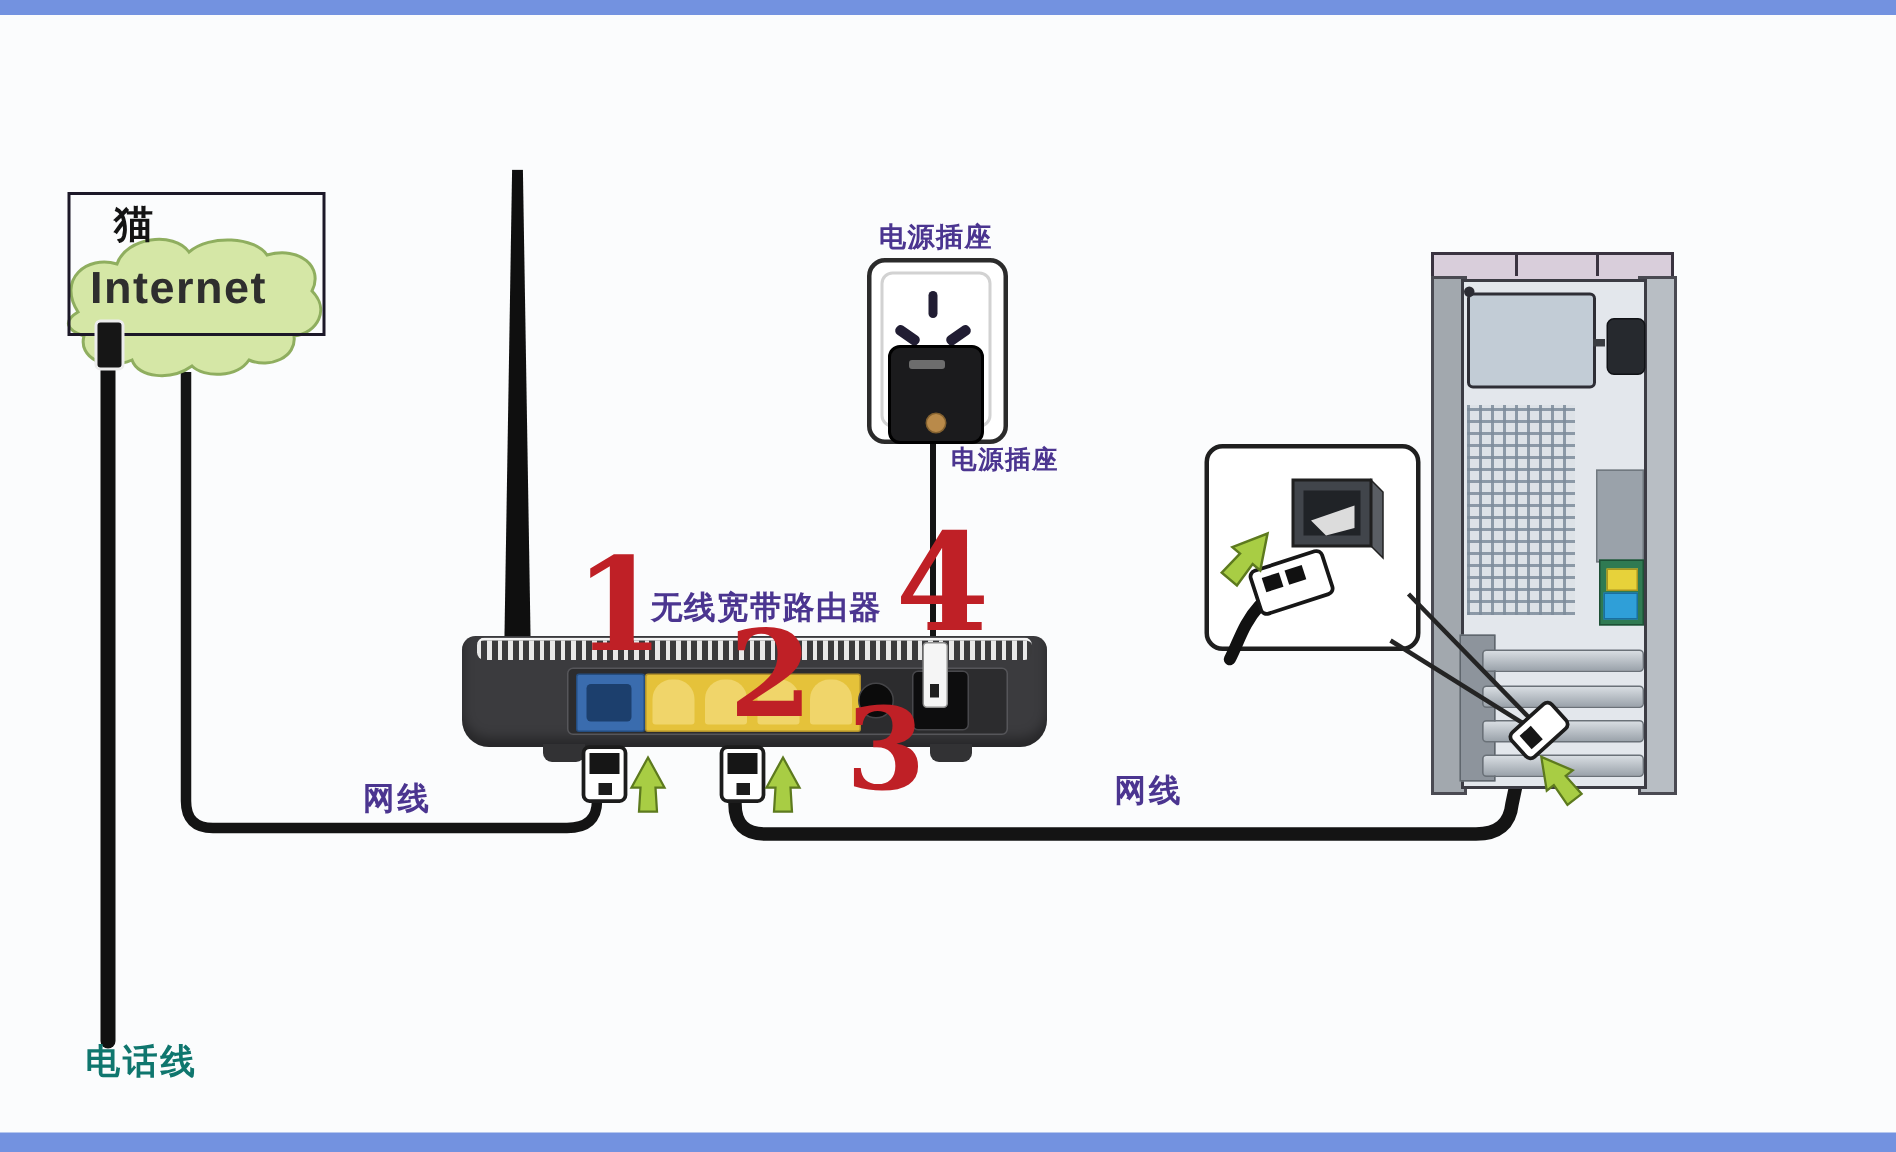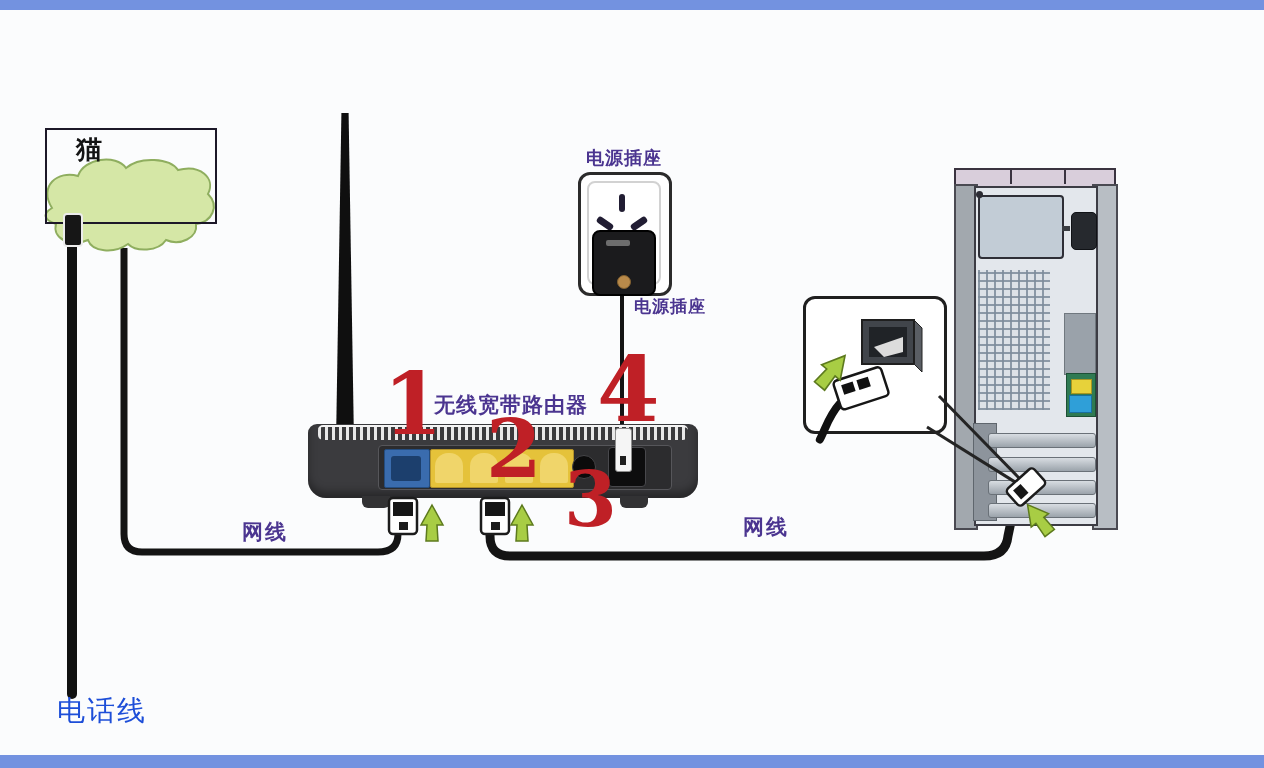--- a/index.html
+++ b/index.html
@@ -11,21 +11,21 @@
   .bar.bottom{bottom:0;height:13px;}
   svg.layer{position:absolute;left:0;top:0;width:1264px;height:768px;pointer-events:none;}
   .z1{z-index:1}.z2{z-index:2}.z3{z-index:3}.z4{z-index:4}.z5{z-index:5}.z6{z-index:6}
 
   
   .modem-box{left:45px;top:128px;width:168px;height:92px;border:2px solid #1c1828;background:transparent;}
   .txt{position:absolute;white-space:nowrap;}
   .txt-mao{left:76px;top:132px;font-size:26px;font-weight:bold;color:#141414;}
   .txt-internet{left:60px;top:176px;font-size:30px;font-weight:bold;color:#2e2e2e;letter-spacing:1px;}
   .txt-purple{color:#4b3590;font-weight:bold;}
-  .txt-phone{left:57px;top:692px;font-size:28px;color:#1d4ed8;font-weight:normal;letter-spacing:2px;}
+  .txt-phone{left:57px;top:692px;font-size:23px;color:#0f766e;font-weight:bold;letter-spacing:2px;}
   .txt-lan-left{left:242px;top:518px;font-size:21px;letter-spacing:2px;}
   .txt-lan-right{left:743px;top:513px;font-size:21px;letter-spacing:2px;}
   .txt-router{left:434px;top:391px;font-size:21px;letter-spacing:1px;}
   .txt-socket{left:586px;top:146px;font-size:18px;letter-spacing:1px;}
   .txt-adapter{left:634px;top:295px;font-size:17px;letter-spacing:1px;}
   .stepnum{position:absolute;font-family:"DejaVu Serif",serif;font-weight:700;color:#bf2026;line-height:1;}
   .num1{left:383px;top:361px;font-size:86px;}
   .num2{left:486px;top:409px;font-size:80px;}
   .num3{left:564px;top:462px;font-size:76px;}
   .num4{left:597px;top:344px;font-size:90px;}
@@ -219,20 +219,21 @@
       <rect x="-19" y="-9" width="12" height="10" fill="#111"></rect>
       <rect x="-3" y="-9" width="12" height="10" fill="#111"></rect>
     </g>
 
     <g transform="translate(833,370) rotate(40) scale(1.1)">
       <polygon points="0,-17 11,3 5,3 6,19 -6,19 -5,3 -11,3" fill="#a8cd44" stroke="#5d7a1e" stroke-width="1.5"></polygon>
     </g>
   </svg>
 
   <div class="txt txt-mao z6">猫</div>
+  <div class="txt txt-internet z6">Internet</div>
   <div class="txt txt-phone z6">电话线</div>
   <div class="txt txt-purple txt-lan-left z6">网线</div>
   <div class="txt txt-purple txt-lan-right z6">网线</div>
   <div class="txt txt-purple txt-router z6">无线宽带路由器</div>
   <div class="txt txt-purple txt-socket z6">电源插座</div>
   <div class="txt txt-purple txt-adapter z6">电源插座</div>
   <div class="stepnum num1 z6">1</div>
   <div class="stepnum num2 z6">2</div>
   <div class="stepnum num3 z6">3</div>
   <div class="stepnum num4 z6">4</div>

